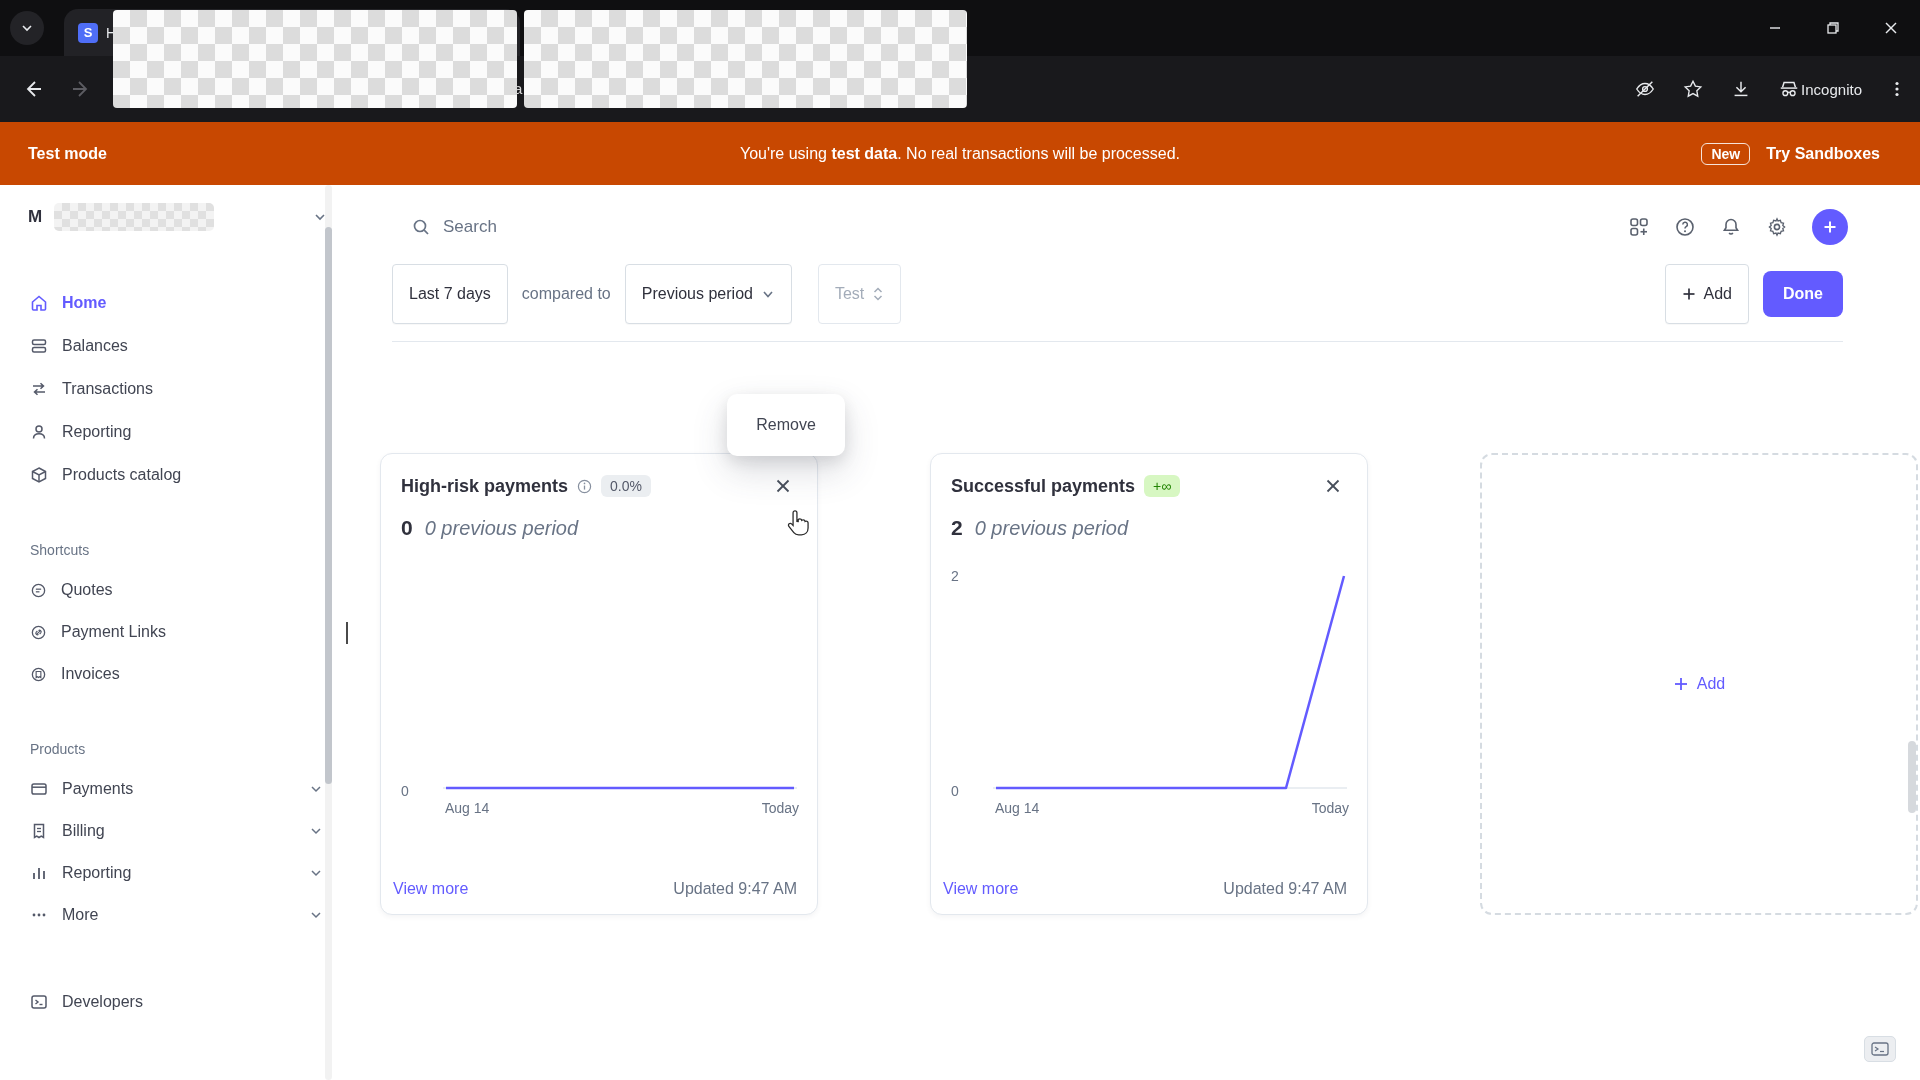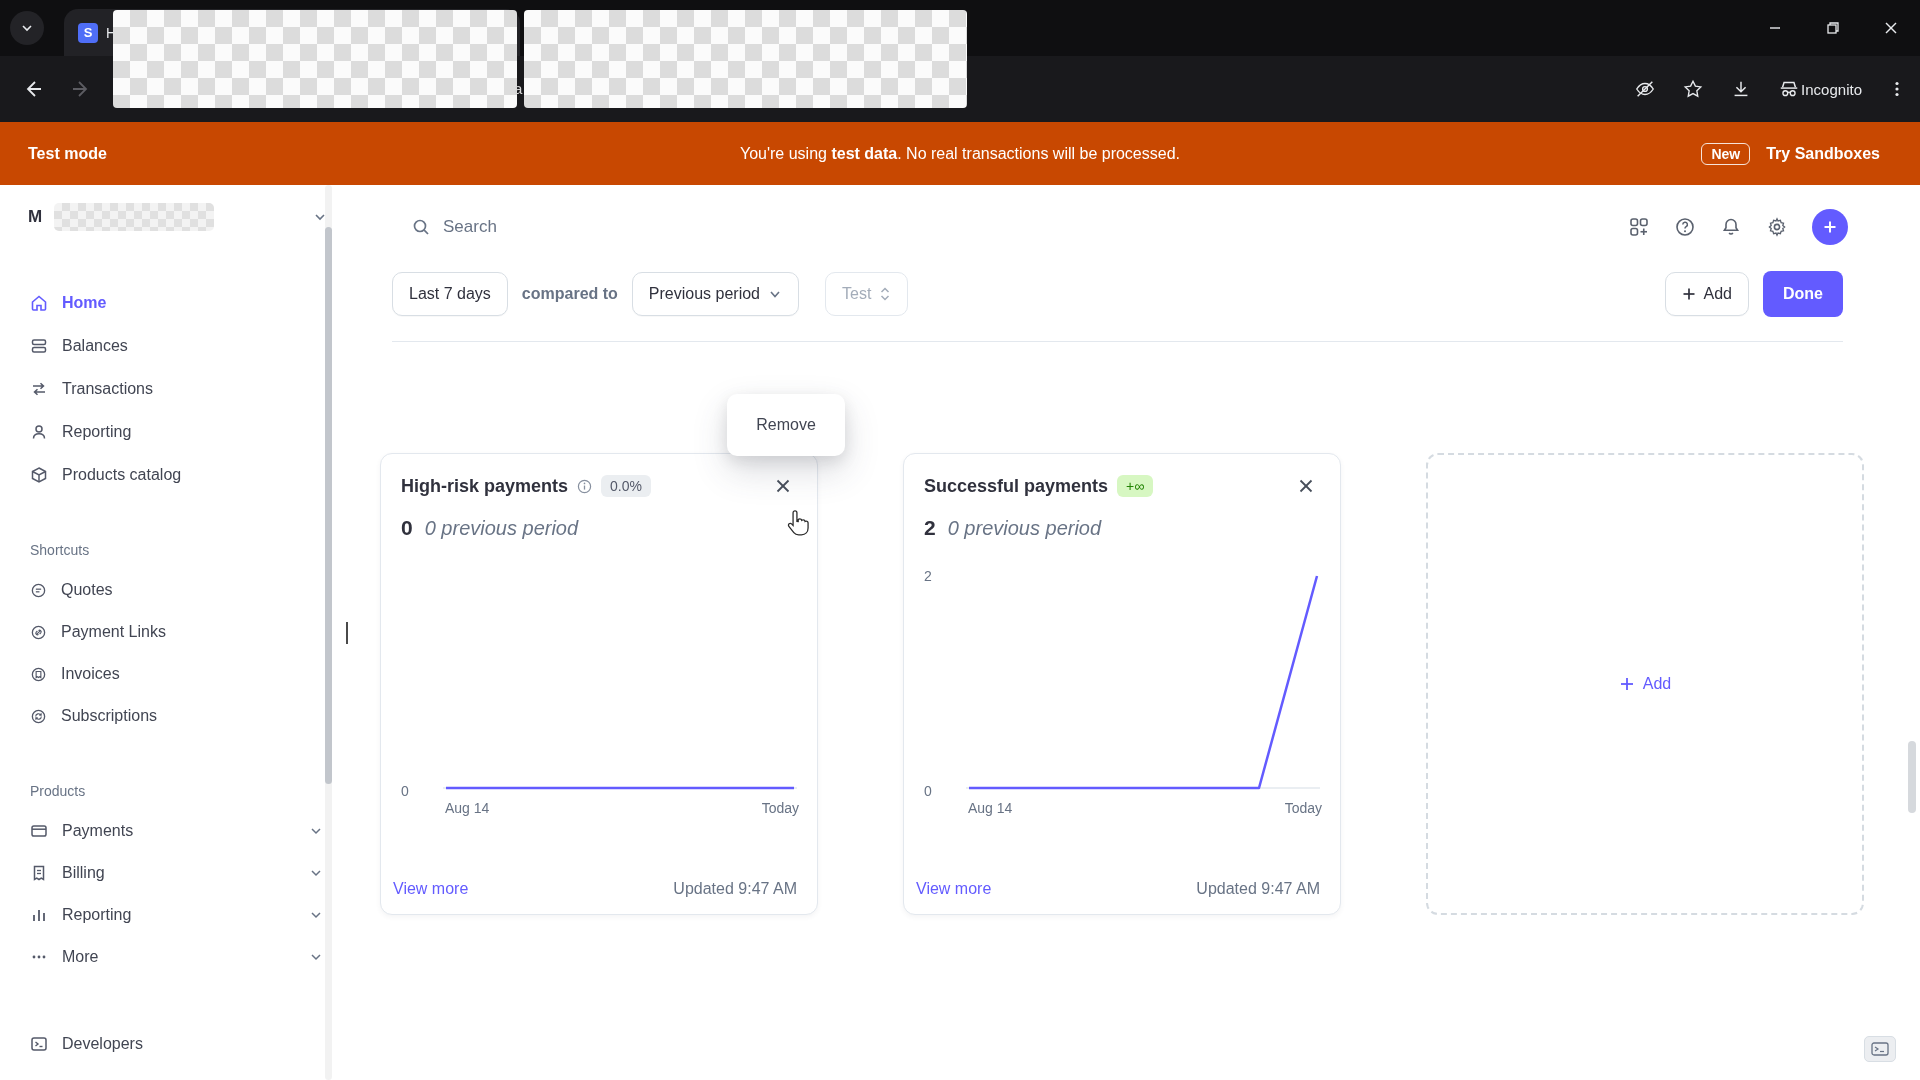--- a/index.html
+++ b/index.html
@@ -74,33 +74,33 @@
   .content { position:relative; flex:1; }
   .search-row { height:84px; display:flex; align-items:center; padding-left:64px; }
   .search-box { display:flex; align-items:center; gap:12px; flex:1; }
   .search-input { border:none; outline:none; font-size:17px; color:#30313d; background:transparent; width:400px;
     font-family:"Liberation Sans","DejaVu Sans",sans-serif; }
   .search-input::placeholder { color:#687385; }
   .header-icons { display:flex; align-items:center; gap:24px; padding-right:72px; }
   .plus-btn { width:36px; height:36px; border-radius:50%; background:#635bff; color:#fff; display:flex;
     align-items:center; justify-content:center; cursor:pointer; }
   .filters-row { height:50px; display:flex; align-items:center; padding:0 77px 0 45px; }
-  .btn { display:inline-flex; align-items:center; gap:8px; height:44px; padding:0 16px; background:#fff;
-    border:1px solid #d8dee4; border-radius:10px; font-size:16px; color:#30313d; font-weight:500; cursor:pointer;
+  .btn { display:inline-flex; align-items:center; gap:8px; height:60px; padding:0 16px; background:#fff;
+    border:1px solid #d8dee4; border-radius:4px; font-size:16px; color:#30313d; font-weight:500; cursor:pointer;
     box-shadow:0 1px 1px rgba(0,0,0,.03); }
-  .muted-text { color:#687385; font-size:16px; margin:0 14px;font-weight:bold; }
+  .muted-text { color:#687385; font-size:16px; margin:0 14px; }
   .select-period { margin-right:26px; }
   .btn.disabled { color:#a3acb9; border-color:#e3e8ee; box-shadow:none; }
   .spacer { flex:1; }
   .btn-done { height:46px; padding:0 20px; background:#635bff; border:none; border-radius:8px; color:#fff;
     font-size:16px; font-weight:600; cursor:pointer; margin-left:14px; }
   .divider { margin:22px 77px 0 45px; height:1px; background:#e3e8ee; }
 
   
-  .cards { position:absolute; left:33px; top:268px; display:flex; gap:85px; }
+  .cards { position:absolute; left:33px; top:268px; display:flex; gap:112px; }
   .card { width:438px; height:462px; background:#fff; border:1px solid #e3e8ee; border-radius:12px;
     padding:18px 20px; position:relative; box-shadow:0 2px 5px rgba(60,66,87,.06); }
   .card-header { display:flex; align-items:center; gap:9px; }
   .card-title { font-size:18px; font-weight:700; color:#30313d; }
   .badge { font-size:14px; padding:3px 9px; border-radius:6px; font-weight:500; }
   .badge-neutral { background:#ebeef1; color:#545969; }
   .badge-positive { background:#d7f7c2; color:#228403; }
   .close-btn { margin-left:auto; cursor:pointer; width:28px; height:28px; display:flex; align-items:center; justify-content:center; }
   .value-row { margin-top:16px; display:flex; align-items:baseline; gap:12px; }
   .big-value { font-size:21px; font-weight:600; color:#30313d; }
@@ -285,27 +285,20 @@
             </svg>
           <span>Payment Links</span>
         </div>
         <div class="sub-item">
           <svg width="17" height="17" viewBox="0 0 18 18">
               <circle cx="9" cy="9" r="6.5" fill="none" stroke="#545969" stroke-width="1.4"></circle>
               <path d="M6.5 5.8 h5 v6.4 l-1.25-.9 -1.25.9 -1.25-.9 -1.25.9 z" fill="none" stroke="#545969" stroke-width="1.2"></path>
             </svg>
           <span>Invoices</span>
         </div>
-        <div class="sub-item">
-          <svg width="17" height="17" viewBox="0 0 18 18">
-              <circle cx="9" cy="9" r="6.5" fill="none" stroke="#545969" stroke-width="1.4"></circle>
-              <path d="M6 9 a3 3 0 0 1 5.6-1.4 M12 9 a3 3 0 0 1 -5.6 1.4 M11.8 5.6 v2 h-2 M6.2 12.4 v-2 h2" fill="none" stroke="#545969" stroke-width="1.2"></path>
-            </svg>
-          <span>Subscriptions</span>
-        </div>
       </div>
 
       <div class="section-label">Products</div>
       <div class="sub-list">
         <div class="sub-item">
           <svg width="18" height="18" viewBox="0 0 18 18">
               <rect x="2" y="4" width="14" height="10" rx="1.8" fill="none" stroke="#545969" stroke-width="1.5"></rect>
               <line x1="2" y1="7.2" x2="16" y2="7.2" stroke="#545969" stroke-width="1.5"></line>
             </svg>
           <span>Payments</span>

